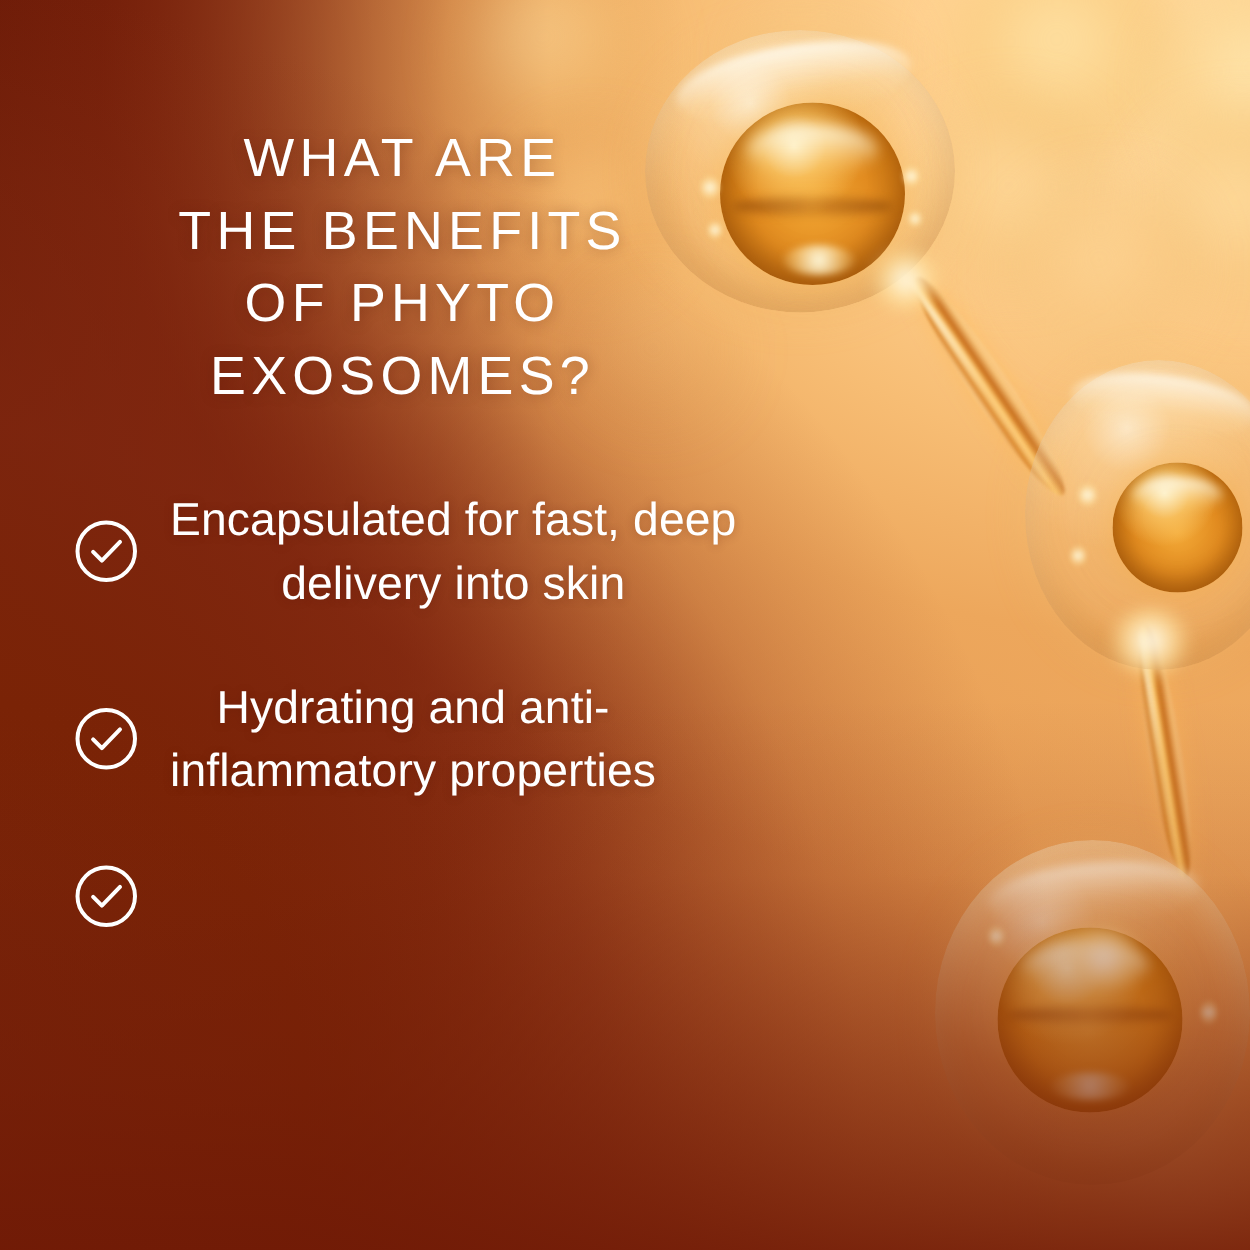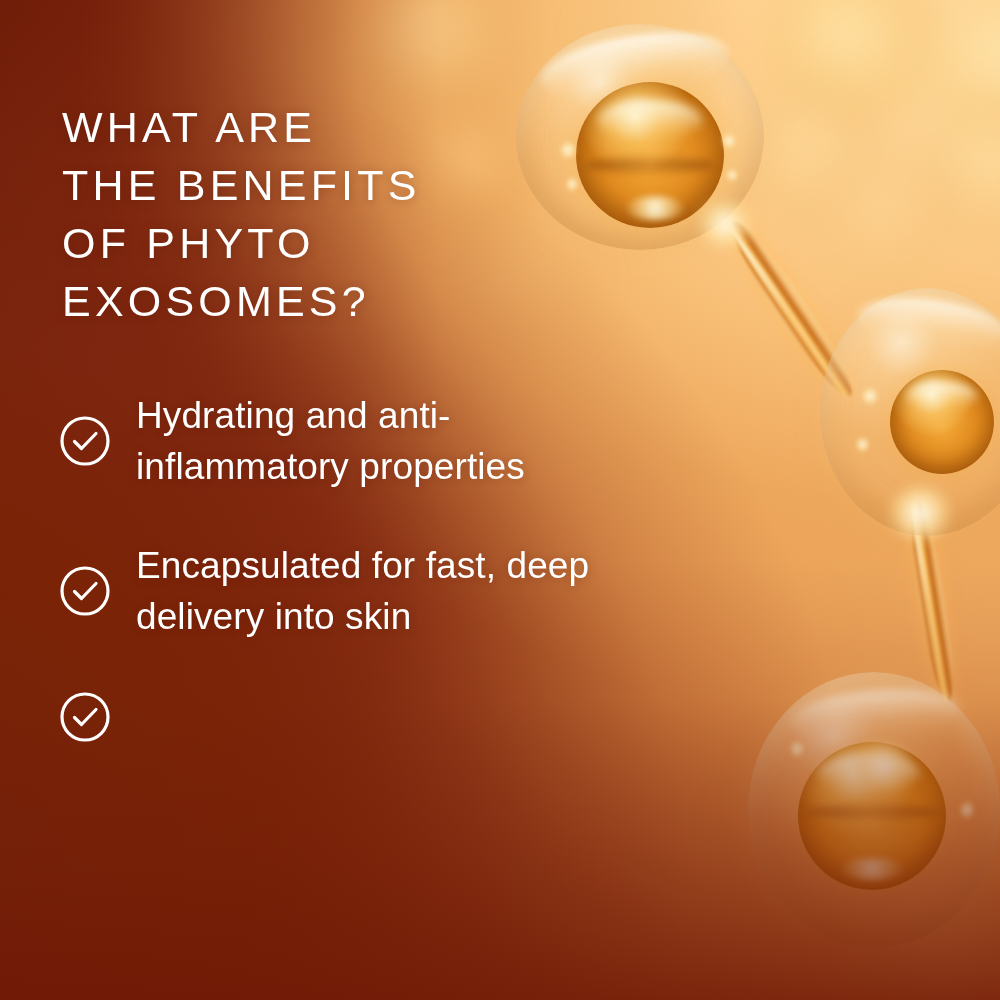--- a/index.html
+++ b/index.html
@@ -232,21 +232,21 @@
            transform:rotate(7deg); filter:blur(3px); }
   .rim-3 { left:790px; top:690px; width:170px; height:52px;
            background:linear-gradient(to bottom, rgba(255,255,248,.62), rgba(255,238,200,.14) 62%, transparent);
            transform:rotate(-5deg); filter:blur(4px); }
 
   .speck { position:absolute; border-radius:50%;
            background:radial-gradient(circle, rgba(255,252,228,.95), rgba(255,222,150,.4) 60%, transparent);
            filter:blur(2px); }
 
   
-  .content { position:absolute; inset:0; }
+  .content { position:absolute; inset:0;text-align:center; }
 
   .heading {
     position:absolute;
     left:62px; top:98px;
     width:520px;
     color:#ffffff;
     font-size:43px;
     line-height:58px;
     letter-spacing:4.2px;
     font-weight:400;
@@ -348,33 +348,33 @@
 
     <ul class="benefits" style="list-style:none;">
 
       <li class="benefit">
         <span class="check-icon">
           <svg viewBox="0 0 54 54" width="54" height="54" aria-hidden="true">
             <circle cx="27" cy="27" r="23" fill="none" stroke="#ffffff" stroke-width="3.2"></circle>
             <path d="M16.5 27.5 L23.5 34.5 L38 19.5" fill="none" stroke="#ffffff" stroke-width="3.2" stroke-linecap="round" stroke-linejoin="round"></path>
           </svg>
         </span>
-        <span class="benefit-text">Hydrating and anti-
-inflammatory properties</span>
+        <span class="benefit-text">Encapsulated for fast, deep
+delivery into skin</span>
       </li>
 
       <li class="benefit">
         <span class="check-icon">
           <svg viewBox="0 0 54 54" width="54" height="54" aria-hidden="true">
             <circle cx="27" cy="27" r="23" fill="none" stroke="#ffffff" stroke-width="3.2"></circle>
             <path d="M16.5 27.5 L23.5 34.5 L38 19.5" fill="none" stroke="#ffffff" stroke-width="3.2" stroke-linecap="round" stroke-linejoin="round"></path>
           </svg>
         </span>
-        <span class="benefit-text">Encapsulated for fast, deep
-delivery into skin</span>
+        <span class="benefit-text">Hydrating and anti-
+inflammatory properties</span>
       </li>
 
       <li class="benefit">
         <span class="check-icon">
           <svg viewBox="0 0 54 54" width="54" height="54" aria-hidden="true">
             <circle cx="27" cy="27" r="23" fill="none" stroke="#ffffff" stroke-width="3.2"></circle>
             <path d="M16.5 27.5 L23.5 34.5 L38 19.5" fill="none" stroke="#ffffff" stroke-width="3.2" stroke-linecap="round" stroke-linejoin="round"></path>
           </svg>
         </span>
       </li>

